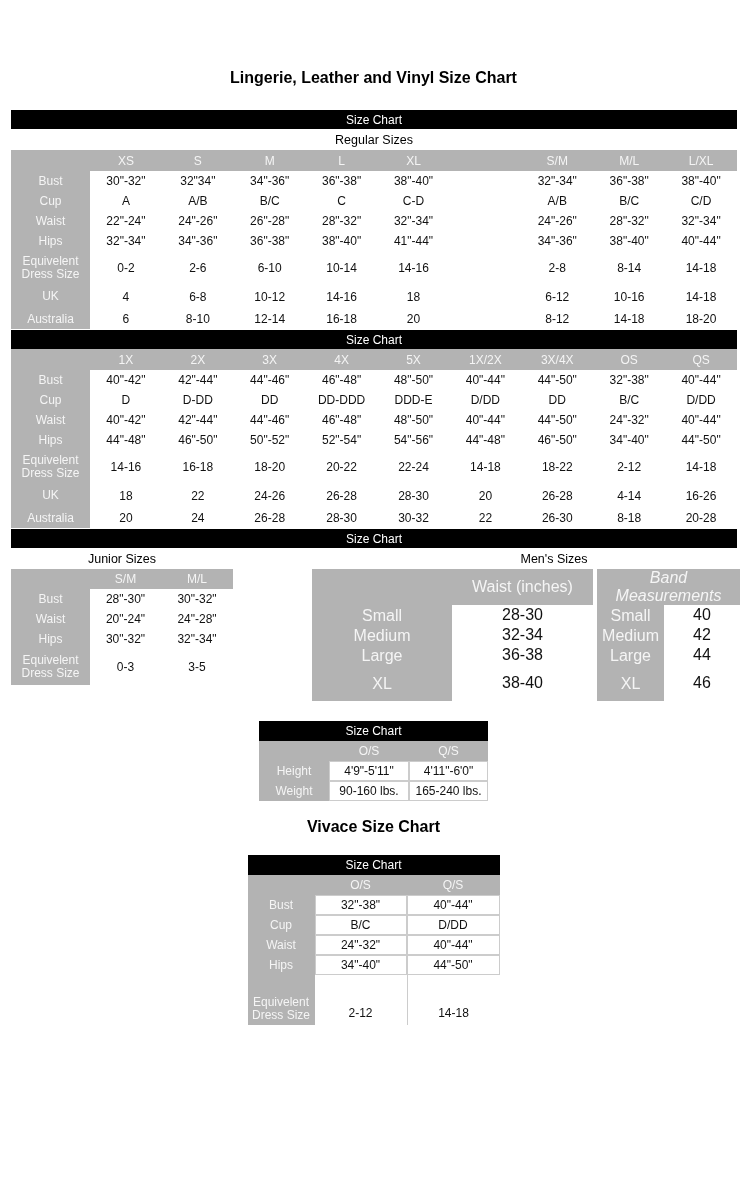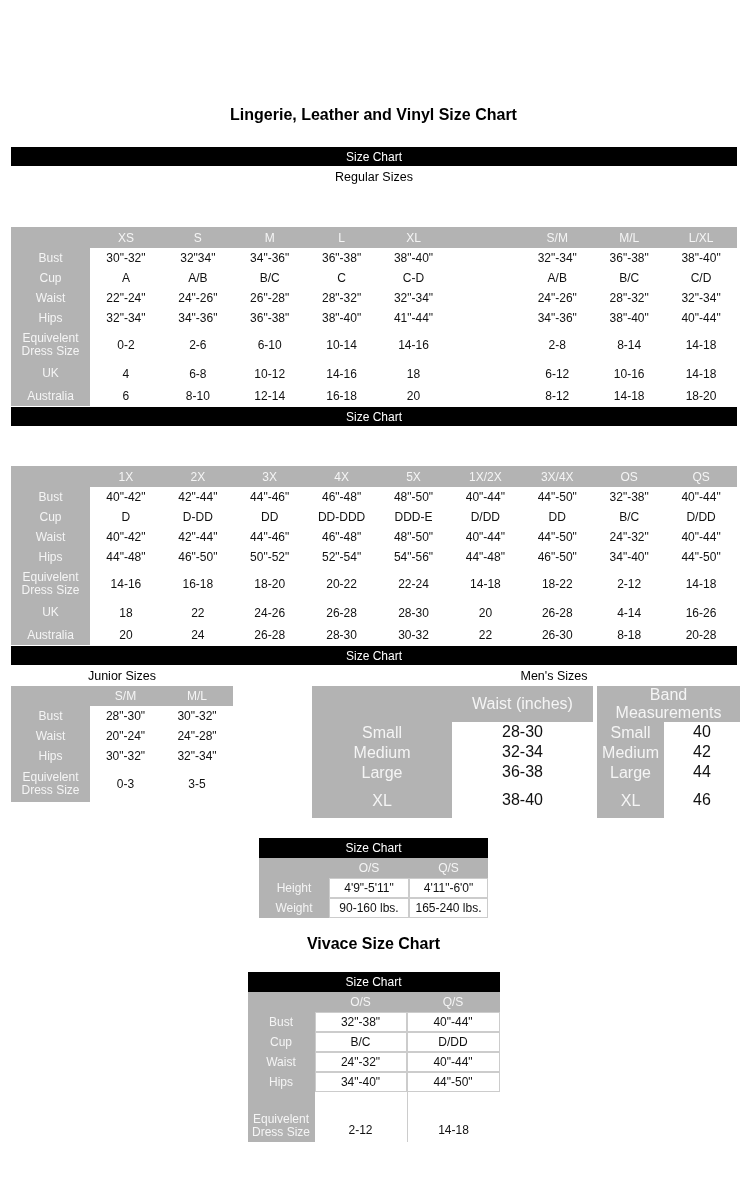--- a/index.html
+++ b/index.html
@@ -1,37 +1,37 @@
 <!DOCTYPE html>
 <html><head>
 <meta charset="utf-8">
 <style>
   * { box-sizing: border-box; }
   html, body { margin: 0; padding: 0; background: #ffffff; }
   body { font-family: "Liberation Sans", sans-serif; }
-  .page { width: 747px; min-height: 1200px; margin: 0 auto; background: #fff; padding-top: 106px; }
+  .page { width: 747px; min-height: 1200px; margin: 0 auto; background: #fff; padding-top: 69px; }
 
   .main-title { margin: 0 0 23px 0; text-align: center; font-size: 16px; font-weight: bold; color: #000; }
   .section-heading { margin: 18px 0 0 0; text-align: center; font-size: 16px; font-weight: bold; color: #000; }
   .section-heading.vivace-h { margin-top: 17px; }
 
   .bar { width: 726px; margin-left: 11px; height: 19px; background: #000; color: #fff;
          font-size: 12px; display: flex; align-items: center; justify-content: center; }
   .bar.gap-above { margin-top: 1px; }
 
   .subrow { position: relative; width: 726px; margin-left: 11px; height: 21px; font-size: 12.5px; color: #000; }
   .subrow span { position: absolute; top: 50%; transform: translate(-50%, -50%); white-space: nowrap; }
   .pos-center { left: 50%; }
   .pos-plus { left: 37%; }
   .pos-onesize { left: 90.2%; }
   .pos-junior { left: 111px; }
   .pos-mens { left: 515px; margin-left: 28px; }
 
   .grid { display: grid; font-size: 12px; }
-  .grid-9 { width: 726px; margin-left: 11px; grid-template-columns: 79px repeat(9, 1fr); margin-top: 40px; }
+  .grid-9 { width: 726px; margin-left: 11px; grid-template-columns: 79px repeat(9, 1fr); }
   .grid-junior { width: 222px; grid-template-columns: 79px 71px 72px; }
   .grid-hosiery { grid-template-columns: 70px 80px 79px; }
   .grid-vivace { grid-template-columns: 67px 92px 93px; }
 
   .hcell { background: #b3b3b3; color: #f5f5f5; min-height: 21px; display: flex;
            align-items: center; justify-content: center; text-align: center; }
   .lcell { background: #b3b3b3; color: #f5f5f5; min-height: 20px; display: flex;
            align-items: center; justify-content: center; text-align: center;
            line-height: 13px; padding: 2px; }
   .dcell { background: #fff; color: #111; min-height: 20px; display: flex;
@@ -39,21 +39,21 @@
 
   .tall  { min-height: 33px; }
   .roomy { min-height: 25px; }
   .tall2 { min-height: 36px; }
 
   .duo { display: flex; margin-left: 11px; gap: 79px; align-items: flex-start; }
 
   .mens-grid { display: grid; width: 428px; grid-template-columns: 140px 141px 4px 67px 76px; font-size: 16px; }
   .mens-grid .hcell, .grid-junior .hcell { min-height: 20px; }
   .mgap { background: #fff; }
-  .band-header { grid-column: 4 / 6; }
+  .band-header { grid-column: 4 / 6; font-style: italic; }
 
   .smalltable { margin: 20px auto 0 auto; }
   .smalltable .smallbar { height: 20px; background: #000; color: #fff; font-size: 12px;
                           display: flex; align-items: center; justify-content: center; }
   .hosiery-t { width: 229px; }
   .vivace-t { width: 252px; margin-top: 19px; }
   .grid-hosiery .hcell, .grid-vivace .hcell { min-height: 20px; }
   .grid-hosiery .dcell { border: 1px solid #ccc; }
   .grid-vivace .dcell.boxed { border: 1px solid #ccc; }
   .grid-vivace .vdress { min-height: 50px; }

